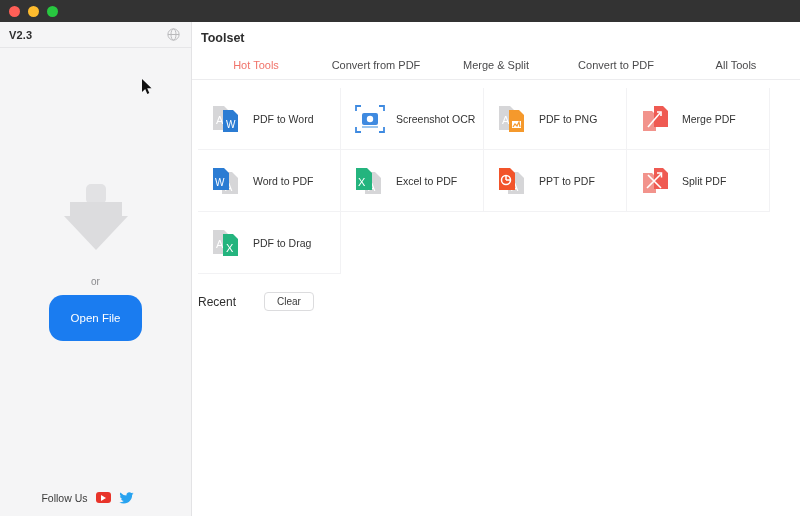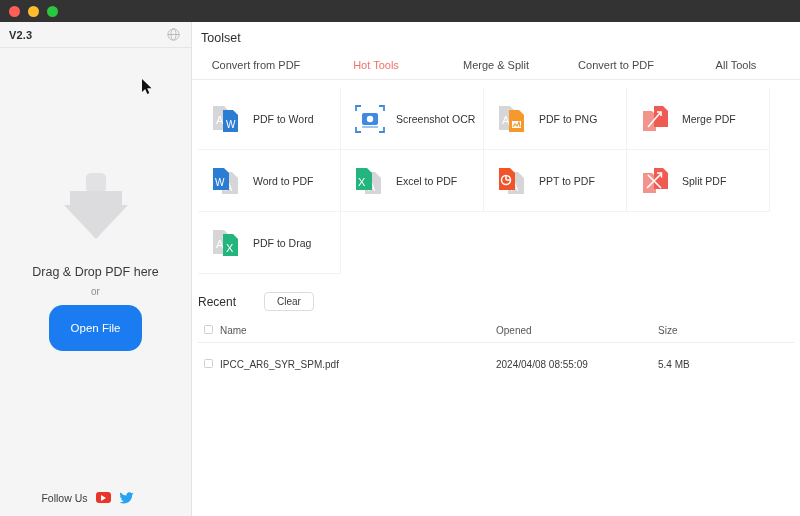--- a/index.html
+++ b/index.html
@@ -56,21 +56,21 @@
   .follow-label { font-size: 10.5px; color: #3a3a3a; }
   .yt-icon { width: 15px; height: 11px; background: #e8342a; border-radius: 3px; position: relative; }
   .yt-icon::after {
     content:""; position: absolute; left: 5px; top: 2.5px;
     border-left: 5px solid #fff; border-top: 3px solid transparent; border-bottom: 3px solid transparent;
   }
   .tw-icon { width: 15px; height: 13px; }
 
   
   .main { flex: 1 1 auto; background: #fff; display: flex; flex-direction: column; min-width: 0; }
-  .toolset-title { font-size: 12.5px; color: #2e2e2e; padding: 9px 0 0 9px; }
+  .toolset-title { font-size: 12.5px; color: #2e2e2e; padding: 9px 0 0 9px; font-weight: bold; }
 
   .tabs { display: flex; padding: 0 4px; margin-top: 9px; border-bottom: 1px solid #ececee; }
   .tab {
     flex: 1 1 0; text-align: center; font-size: 11px;
     color: #4a4a4c; padding: 5px 0 8px; cursor: pointer;
   }
   .tab.active { color: #f0736a; }
 
   .grid { padding: 8px 6px 0 6px; }
   .grid-row { display: flex; }
@@ -135,42 +135,41 @@
       </div>
 
       <div class="drop-area">
         <div class="arrow-wrap">
           <svg width="80" height="68" viewBox="0 0 80 68">
             <rect x="30" y="0" width="20" height="20" rx="5" fill="#e2e2e4"></rect>
             <rect x="14" y="18" width="52" height="16" fill="#dcdcde"></rect>
             <polygon points="8,32 72,32 40,66" fill="#dcdcde"></polygon>
           </svg>
         </div>
-        <div class="drop-text">Drag &amp; Drop PDF here</div>
         <div class="or-text">or</div>
         <button class="open-btn">Open File</button>
       </div>
 
       <div class="follow">
         <span class="follow-label">Follow Us</span>
         <span class="yt-icon"></span>
         <span class="tw-icon">
           <svg viewBox="0 0 24 22" width="15" height="13">
             <path fill="#28a3f0" d="M24 2.6c-.9.4-1.8.7-2.8.8 1-.6 1.8-1.6 2.2-2.7-1 .6-2 1-3.1 1.2A4.9 4.9 0 0 0 11.9 6 14 14 0 0 1 1.7.9 4.9 4.9 0 0 0 3.2 7.4c-.8 0-1.6-.2-2.2-.6 0 2.4 1.7 4.4 4 4.8-.7.2-1.5.2-2.2.1a4.9 4.9 0 0 0 4.6 3.4A9.9 9.9 0 0 1 0 17.3a14 14 0 0 0 7.5 2.2c9.1 0 14-7.5 14-14v-.7c1-.7 1.8-1.5 2.5-2.2z"></path>
           </svg>
         </span>
       </div>
     </div>
 
     <div class="main">
       <div class="toolset-title">Toolset</div>
 
       <div class="tabs">
+        <div class="tab active">Hot Tools</div>
         <div class="tab">Convert from PDF</div>
-        <div class="tab active">Hot Tools</div>
         <div class="tab">Merge &amp; Split</div>
         <div class="tab">Convert to PDF</div>
         <div class="tab">All Tools</div>
       </div>
 
       <div class="grid">
 
         <div class="grid-row">
           <div class="card">
             <span class="tool-icon">
@@ -285,42 +284,20 @@
           <div class="card empty"></div>
         </div>
 
       </div>
 
       <div class="recent-head">
         <span class="recent-title">Recent</span>
         <button class="clear-btn">Clear</button>
       </div>
 
-      <table class="recent">
-        <thead>
-          <tr>
-            <th class="col-check">
-              <span class="cbox"></span>
-            </th>
-            <th class="col-name">Name</th>
-            <th class="col-opened">Opened</th>
-            <th>Size</th>
-          </tr>
-        </thead>
-        <tbody>
-          <tr>
-            <td class="col-check">
-              <span class="cbox"></span>
-            </td>
-            <td>IPCC_AR6_SYR_SPM.pdf</td>
-            <td class="dim">2024/04/08 08:55:09</td>
-            <td class="size">5.4 MB</td>
-          </tr>
-        </tbody>
-      </table>
 
     </div>
   </div>
 
   <span class="cursor">
     <svg viewBox="0 0 11 16" width="11" height="16">
       <polygon points="0,0 0,13 3.2,10 5.3,15 7.3,14 5.2,9.3 9.5,9.3" fill="#111"></polygon>
     </svg>
   </span>
 

